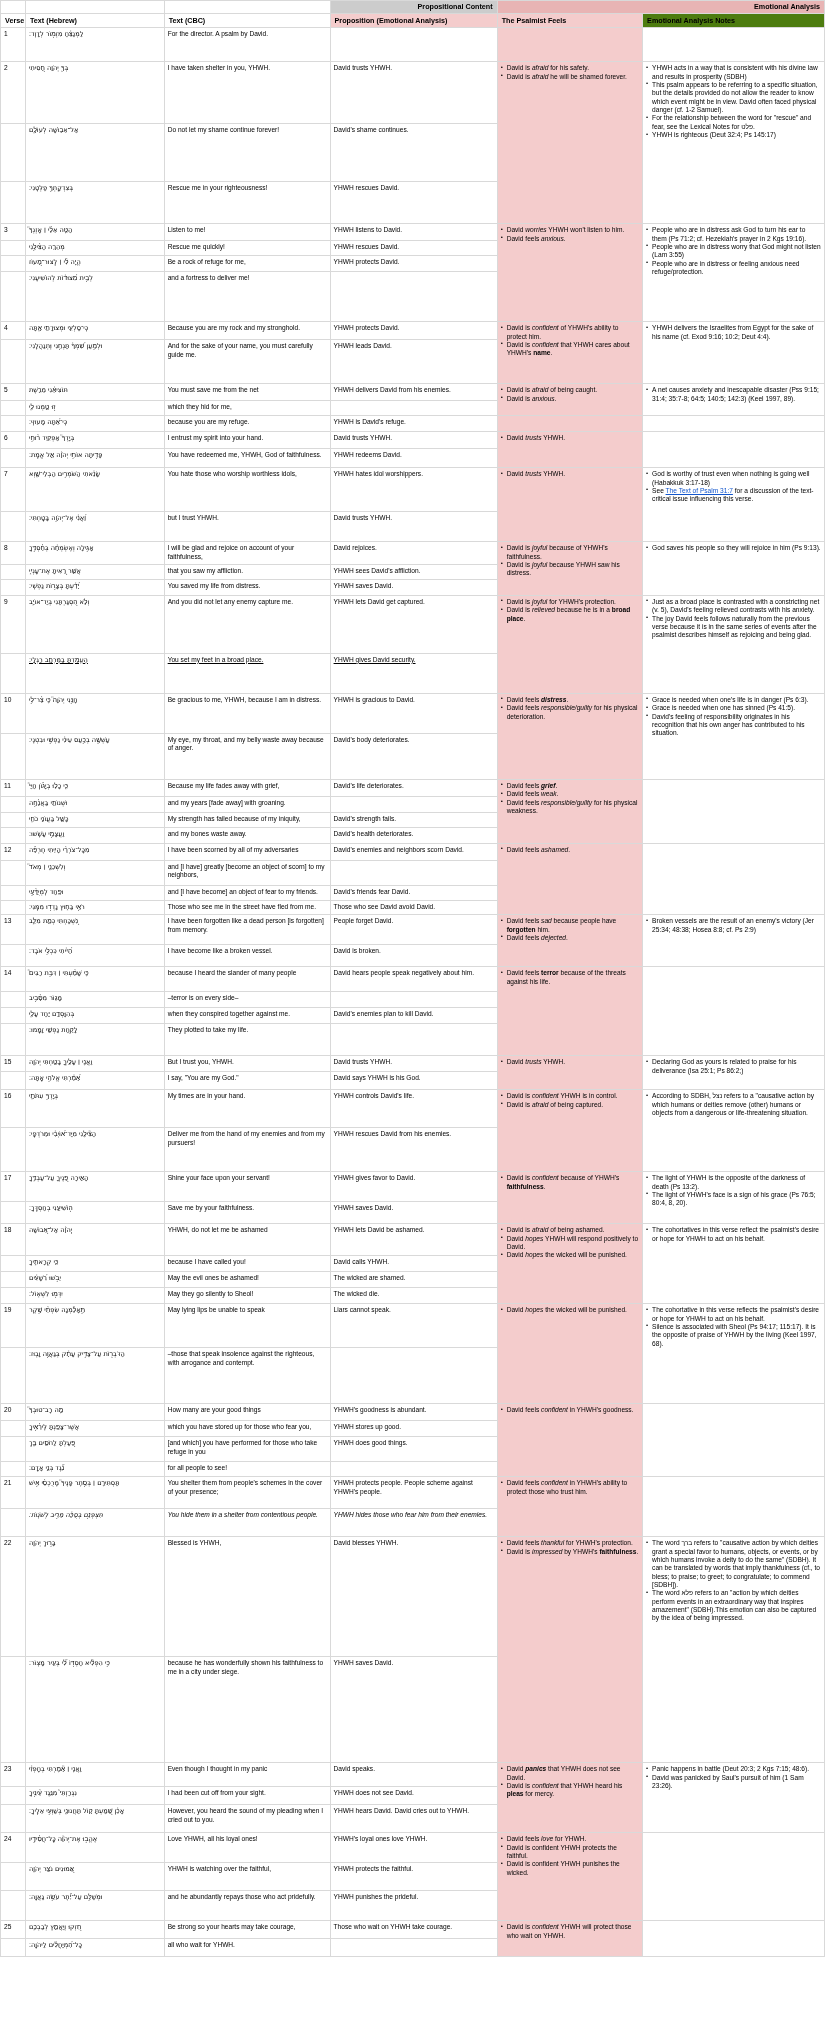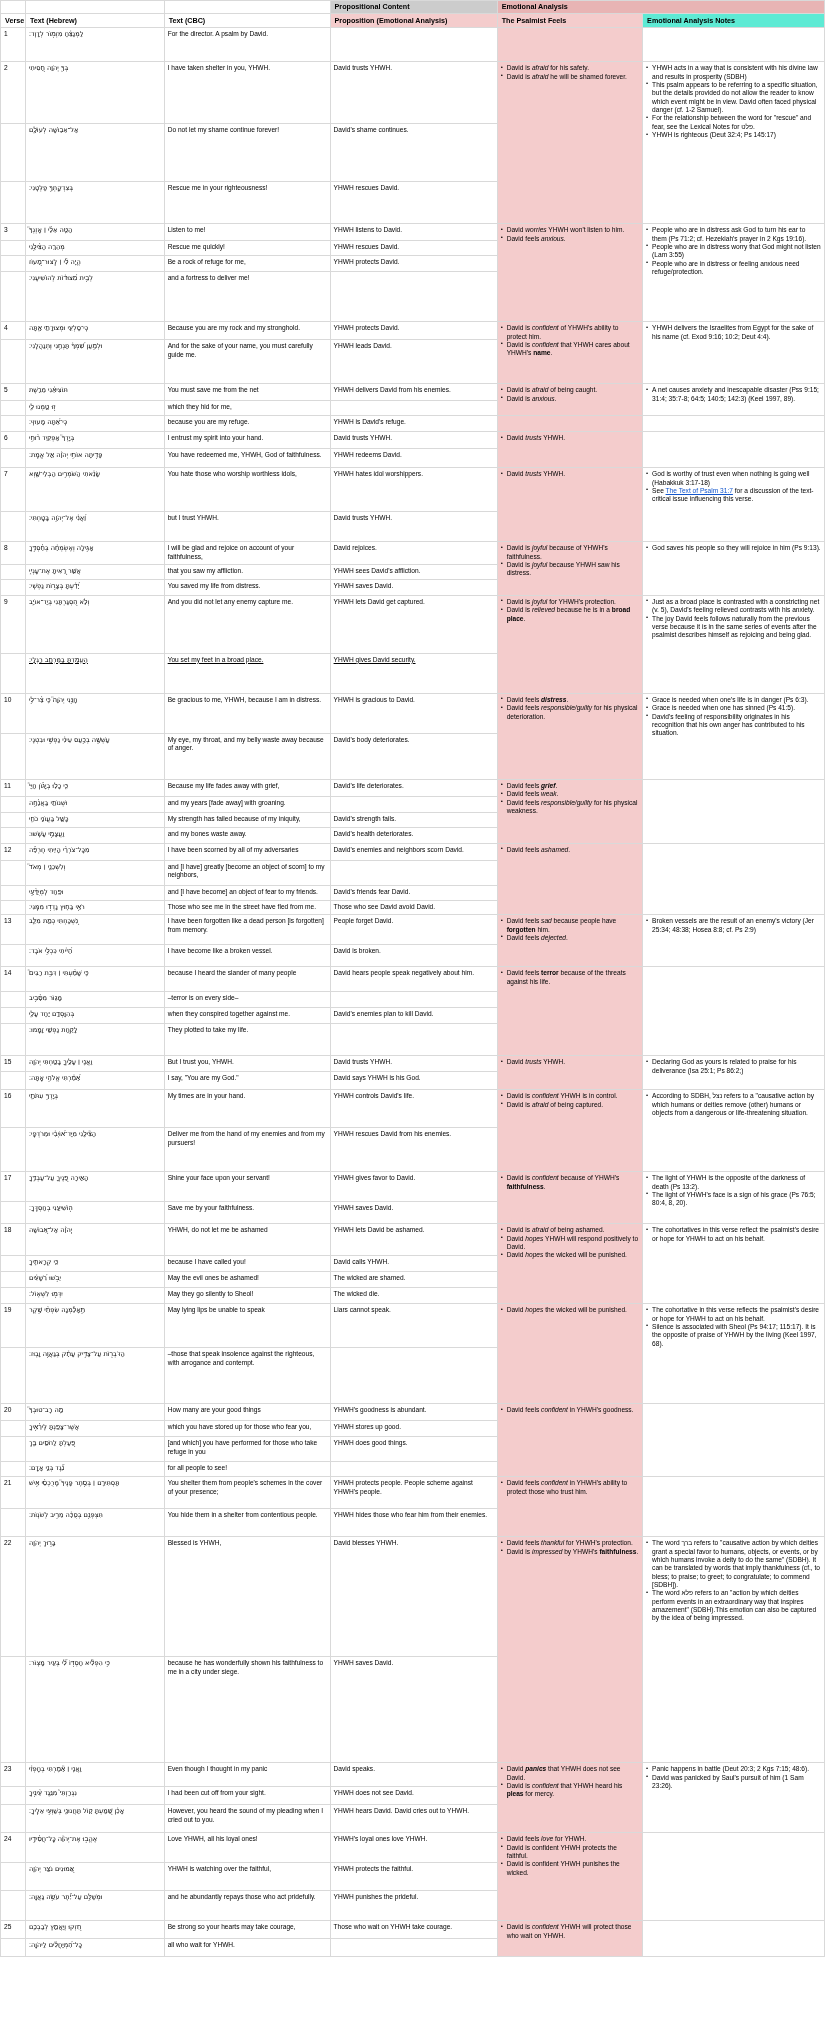--- a/index.html
+++ b/index.html
@@ -36,21 +36,21 @@
   col.c-feels  { width: 128px; }
   col.c-notes  { width: 160px; }
 
   
   tr.super-header td {
     border: 1px solid #d9d9d9;
     height: 13px;
     padding: 1px 4px;
     font-size: 7.2px;
     font-weight: bold;
-    text-align: left;
+    text-align: right;
     vertical-align: middle;
   }
   td.sh-blank {
     border-left: none;
     border-top: none;
     background: #ffffff;
   }
   td.sh-blank.first { border-left: 1px solid #d9d9d9; }
   td.sh-prop {
     background: #cccccc;
@@ -63,21 +63,21 @@
   tr.col-header td {
     height: 14px;
     padding: 2px 4px;
     font-size: 7.2px;
     font-weight: bold;
     vertical-align: middle;
     background: #ffffff;
   }
   tr.col-header td.hdr-prop { background: #f4cccc; }
   tr.col-header td.hdr-feels { background: #f4cccc; }
-  tr.col-header td.hdr-notes { background: #5eead4; }
+  tr.col-header td.hdr-notes { background: #4d7c0f; }
 
   
   td.verse {
     font-weight: bold;
     font-size: 7px;
     text-align: left;
     padding-left: 4px;
   }
   td.hebrew {
     text-align: right;
@@ -676,21 +676,21 @@
         <td class="hebrew">תַּסְתִּירֵ֤ם ׀ בְּסֵ֥תֶר פָּנֶיךָ֮ מֵֽרֻכְסֵ֫י אִ֥ישׁ</td>
         <td class="cbc">You shelter them from people's schemes in the cover of your presence;</td>
         <td class="prop">YHWH protects people. People scheme against YHWH's people.</td>
         <td class="feels" rowspan="2">
           <ul class="bullets">
             <li>David feels <em>confident</em> in YHWH's ability to protect those who trust him.</li>
           </ul>
         </td>
         <td class="notes" rowspan="2"></td>
       </tr>
-      <tr style="height: 28px;">
+      <tr style="height: 28px; font-style: italic;">
         <td class="verse"></td>
         <td class="hebrew">תִּצְפְּנֵ֥ם בְּסֻכָּ֗ה מֵרִ֥יב לְשֹׁנֽוֹת׃</td>
         <td class="cbc">You hide them in a shelter from contentious people.</td>
         <td class="prop">YHWH hides those who fear him from their enemies.</td>
       </tr>
       <tr style="height: 120px;">
         <td class="verse">22</td>
         <td class="hebrew">בָּר֥וּךְ יְהֹוָ֑ה</td>
         <td class="cbc">Blessed is YHWH,</td>
         <td class="prop">David blesses YHWH.</td>

